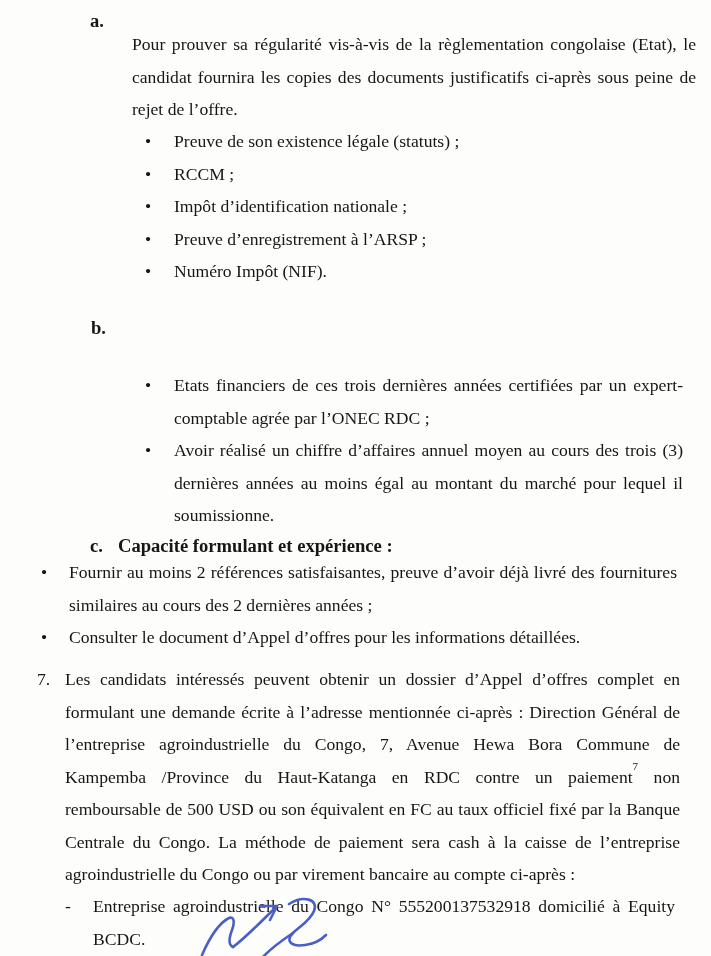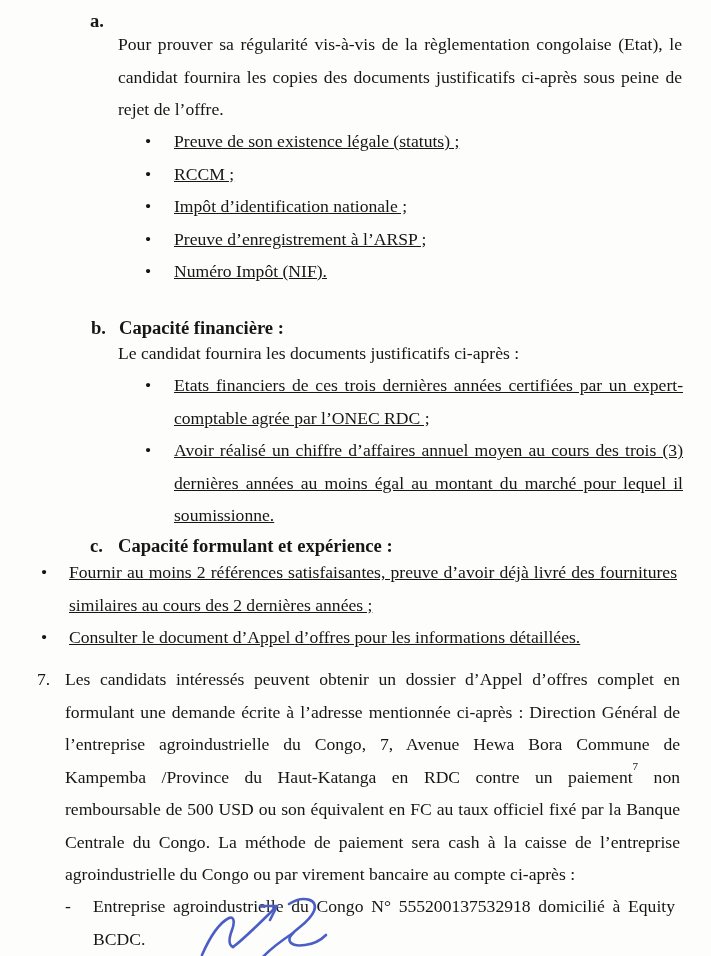--- a/index.html
+++ b/index.html
@@ -22,38 +22,38 @@
     white-space:nowrap;
   }
   .heading .letter { width:28px; flex:none; }
   .para {
     margin:0;
     text-align:justify;
     line-height:32.5px;
   }
   .list .li { display:flex; line-height:32.5px; }
   .list .marker { flex:none; text-align:left; }
-  .list .txt { flex:1; text-align:justify;text-decoration:underline; }
+  .list .txt { flex:1; text-align:justify; }
   .inner-list .marker { width:29px; padding-left:2px; }
   .outer-list .marker { width:28px; padding-left:4px; }
   .num-col { width:28px; flex:none; }
   .row { display:flex; }
   sup.fnote { font-size:11px; line-height:0; position:relative; top:-6px; }
   .pen svg { display:block; }
 </style>
 </head>
 <body>
 
 <div class="page">
 
   <div class="abs heading" style="left:90px; top:9px;">
     <span class="letter">a.</span>
   </div>
 
-  <p class="abs para" style="left:118px; top:28px; width:564px;">Pour prouver sa régularité vis-à-vis de la règlementation congolaise (Etat), le candidat fournira les copies des documents justificatifs ci-après sous peine de rejet de l’offre.</p>
+  <p class="abs para" style="left:132px; top:28px; width:564px;">Pour prouver sa régularité vis-à-vis de la règlementation congolaise (Etat), le candidat fournira les copies des documents justificatifs ci-après sous peine de rejet de l’offre.</p>
 
   <div class="abs list inner-list" style="left:143px; top:125px; width:536px;">
     <div class="li">
       <span class="marker">•</span>
       <span class="txt">Preuve de son existence légale (statuts) ;</span>
     </div>
     <div class="li">
       <span class="marker">•</span>
       <span class="txt">RCCM ;</span>
     </div>
@@ -66,24 +66,22 @@
       <span class="txt">Preuve d’enregistrement à l’ARSP ;</span>
     </div>
     <div class="li">
       <span class="marker">•</span>
       <span class="txt">Numéro Impôt (NIF).</span>
     </div>
   </div>
 
   <div class="abs heading" style="left:91px; top:316px;">
     <span class="letter">b.</span>
-    <span>Capacité financière :</span>
   </div>
 
-  <p class="abs para" style="left:118px; top:337px; width:564px; text-align:left;">Le candidat fournira les documents justificatifs ci-après :</p>
 
   <div class="abs list inner-list" style="left:143px; top:369px; width:540px;">
     <div class="li">
       <span class="marker">•</span>
       <span class="txt">Etats financiers de ces trois dernières années certifiées par un expert-comptable agrée par l’ONEC RDC ;</span>
     </div>
     <div class="li">
       <span class="marker">•</span>
       <span class="txt">Avoir réalisé un chiffre d’affaires annuel moyen au cours des trois (3) dernières années au moins égal au montant du marché pour lequel il soumissionne.</span>
     </div>

